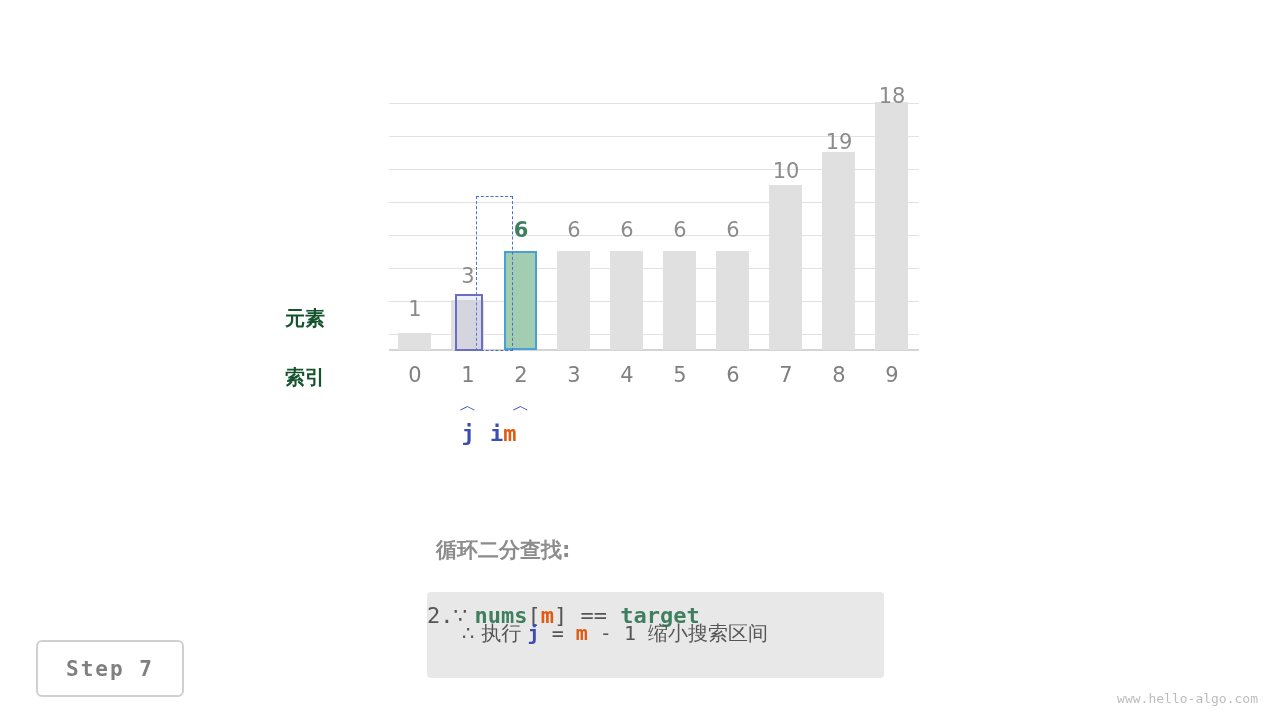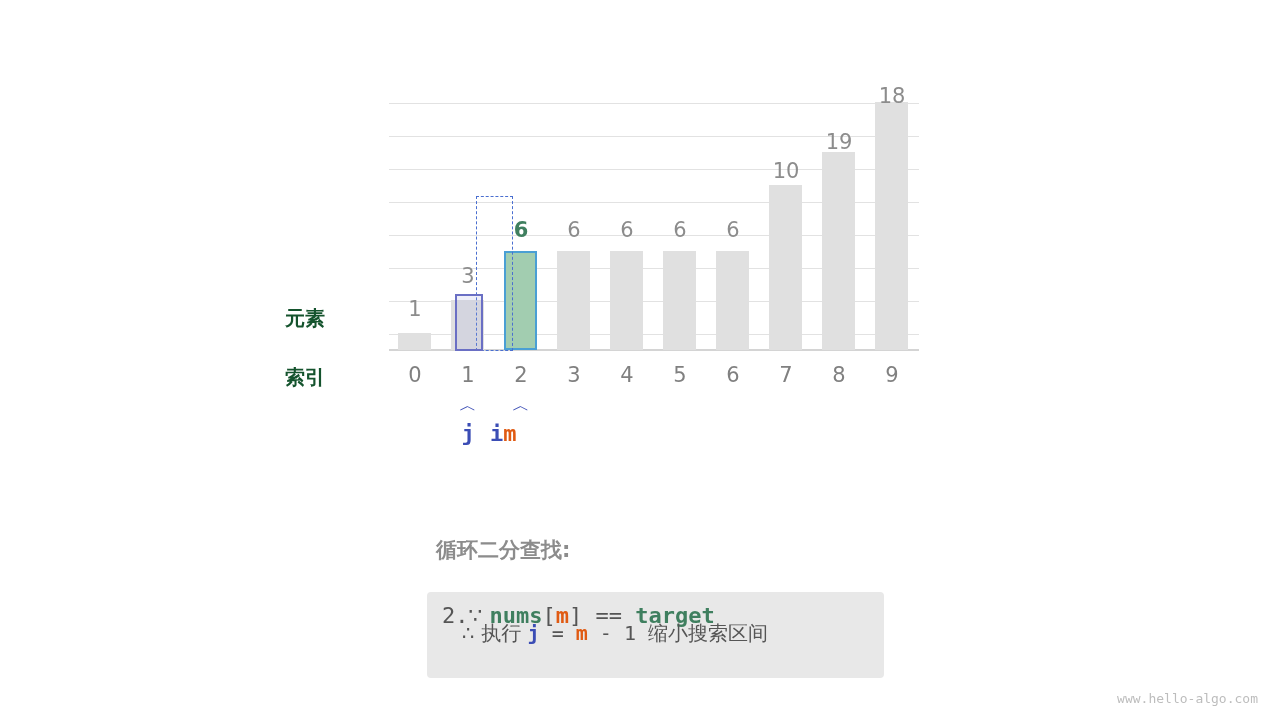--- a/index.html
+++ b/index.html
@@ -149,21 +149,21 @@
     position: absolute;
     left: 427px;
     top: 592px;
     width: 457px;
     height: 86px;
     background: #e8e8e8;
     border-radius: 4px;
   }
   .line2 {
     position: absolute;
-    left: 442px;
+    left: 427px;
     top: 603px;
     font-size: 22px;
     color: #555555;
     font-family: "DejaVu Sans Mono", "Liberation Mono", monospace;
     white-space: pre;
   }
   .line3 {
     position: absolute;
     left: 438px;
     top: 620px;
@@ -273,14 +273,15 @@
 
   <div class="caption">循环二分查找:</div>
 
 
   <div class="highlight-box"></div>
 
   <div class="line2"><span>2.</span><span class="cjk">∵ </span><span class="tok-nums">nums</span><span>[</span><span class="tok-m">m</span><span>]</span><span> == </span><span class="tok-target">target</span></div>
 
   <div class="line3"><span style="visibility:hidden">2.</span><span class="cjk">∴ 执行 </span><span class="tok-j">j</span><span> = </span><span class="tok-m">m</span><span> - 1 </span><span class="cjk">缩小搜索区间</span></div>
 
+  <div class="step-badge">Step 7</div>
   <div class="watermark">www.hello-algo.com</div>
 </div>
 
 </body></html>

